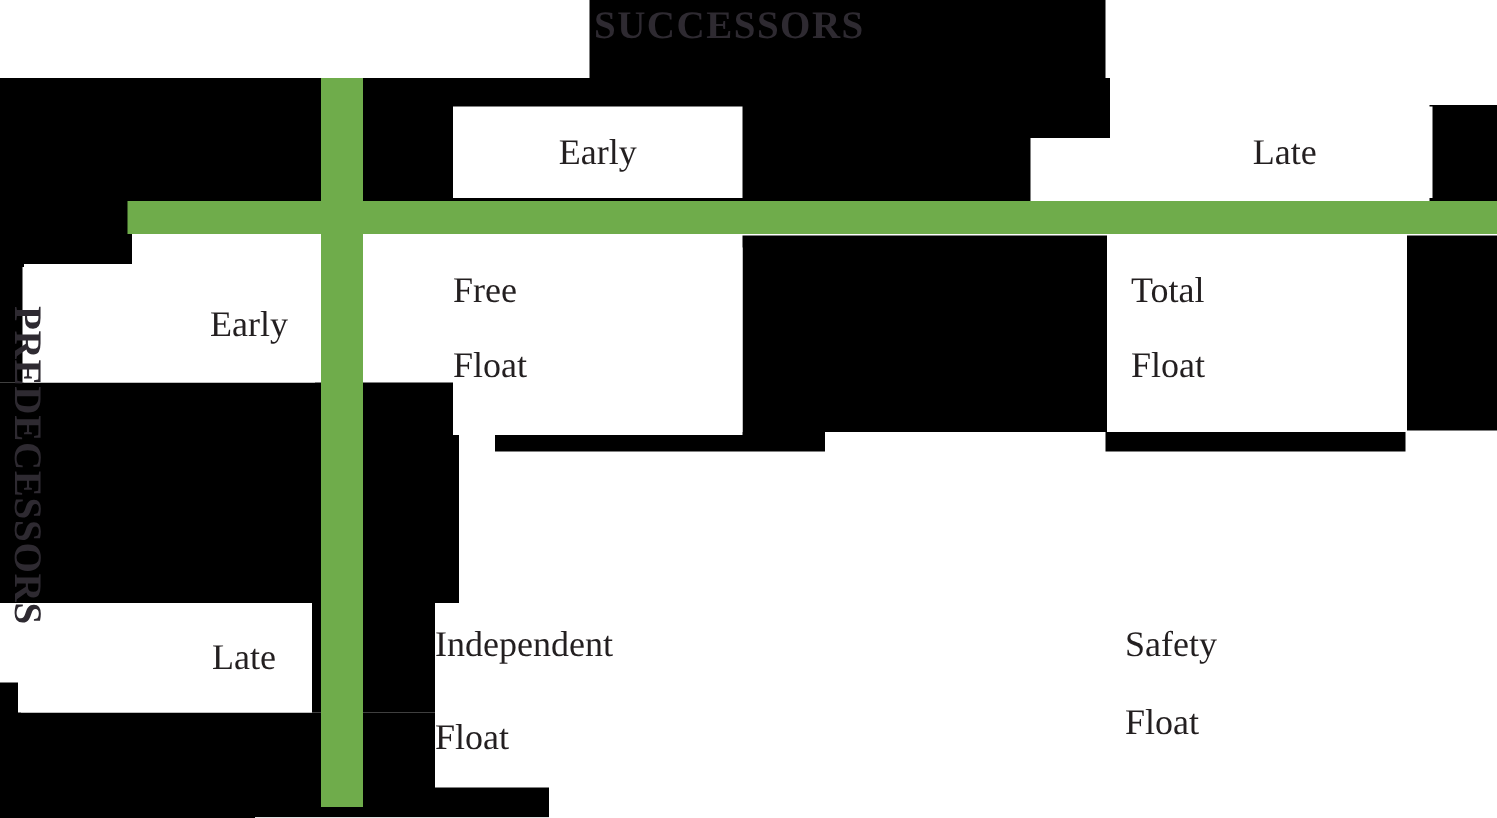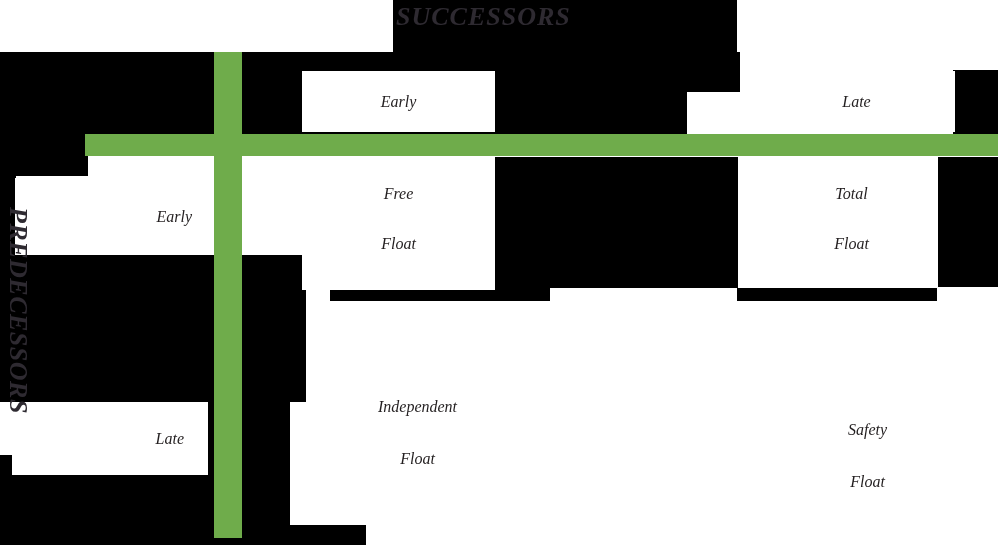--- a/index.html
+++ b/index.html
@@ -1,27 +1,27 @@
 <!DOCTYPE html>
 <html><head>
 <meta charset="utf-8">
 <style>
   html,body{margin:0;padding:0;background:#fff;}
   #stage{
     position:relative;width:998px;height:545px;background:#ffffff;
-    overflow:hidden;font-family:"Liberation Serif","DejaVu Serif",serif;font-style:italic;
+    overflow:hidden;font-family:"Liberation Serif","DejaVu Serif",serif;
   }
   .blk{position:absolute;background:#000000;z-index:1;}
   .whitebox{position:absolute;background:#ffffff;z-index:2;}
   .bar{position:absolute;background:#6fac4b;z-index:3;}
   .txt{
-    position:absolute;z-index:4;color:#231f20;font-size:16px;line-height:30px;
+    position:absolute;z-index:4;color:#231f20;font-size:24px;line-height:30px;
   }
   .cell{
-    display:flex;flex-direction:column;align-items:center;
+    display:flex;flex-direction:column;
   }
   .hdr{display:flex;align-items:center;justify-content:center;}
   .hdr-right{justify-content:flex-end;}
   #title{
     position:absolute;z-index:4;left:396px;top:2px;width:344px;
     font-weight:bold;font-size:26px;letter-spacing:1px;color:#2e2a31;
   }
   #sidelabel{
     position:absolute;z-index:4;left:1px;top:150px;height:320px;width:32px;
     writing-mode:vertical-rl;text-align:center;
@@ -73,21 +73,21 @@
   <div class="txt cell" style="left:302px;top:165px;width:193px;height:125px;padding-top:14px;row-gap:20px">
     <span>Free</span>
     <span>Float</span>
   </div>
 
   <div class="txt cell" style="left:754px;top:165px;width:195px;height:123px;padding-top:14px;row-gap:20px">
     <span>Total</span>
     <span>Float</span>
   </div>
 
-  <div class="txt cell" style="left:290px;top:379px;width:255px;height:123px;padding-top:13px;row-gap:22px">
+  <div class="txt cell" style="left:290px;top:402px;width:255px;height:123px;padding-top:13px;row-gap:32px">
     <span>Independent</span>
     <span>Float</span>
   </div>
 
   <div class="txt cell" style="left:750px;top:402px;width:235px;height:123px;padding-top:13px;row-gap:22px">
     <span>Safety</span>
     <span>Float</span>
   </div>
 
 </div>

